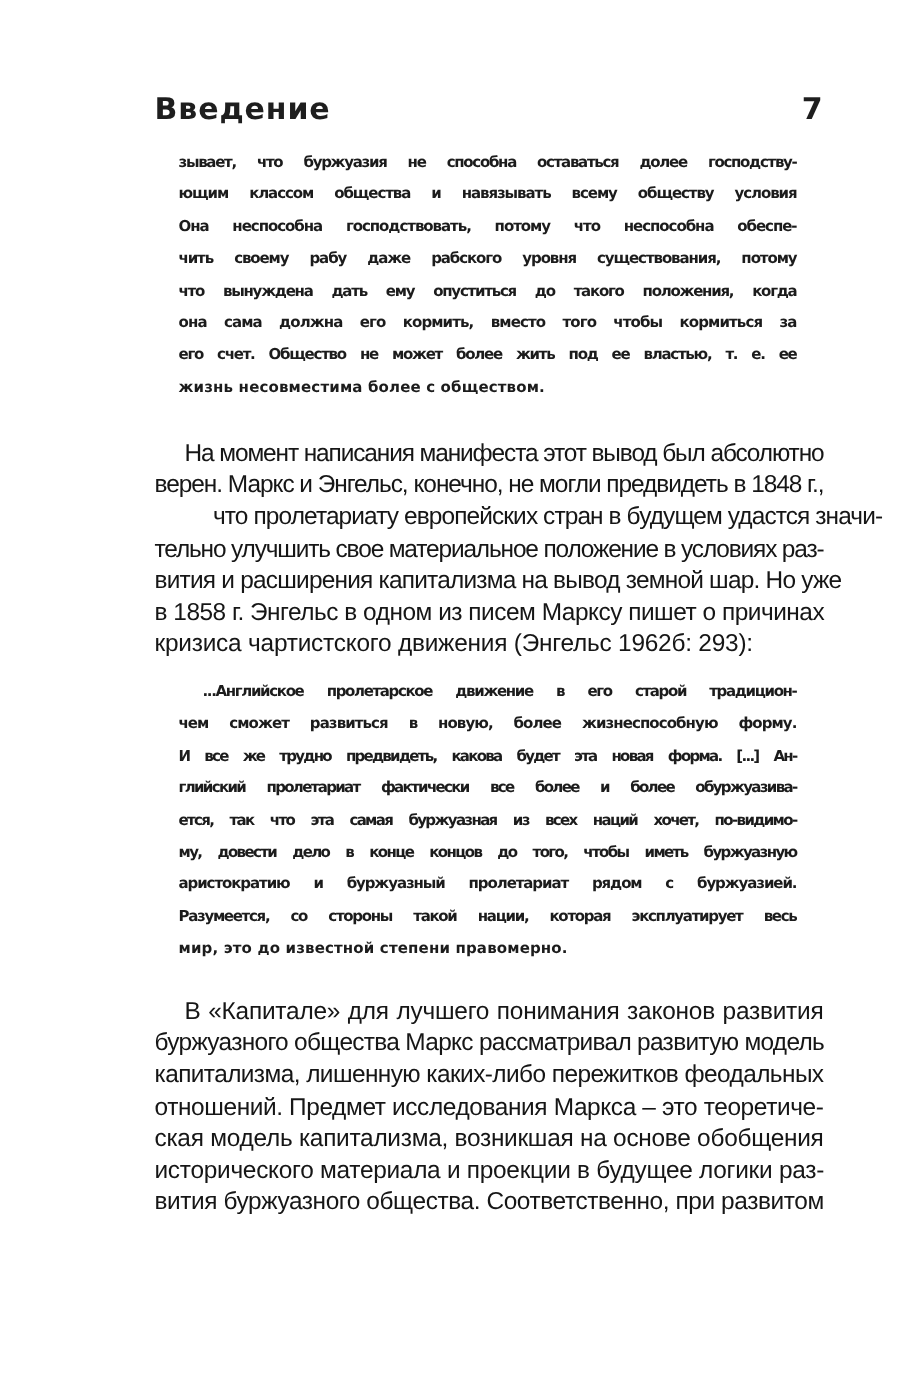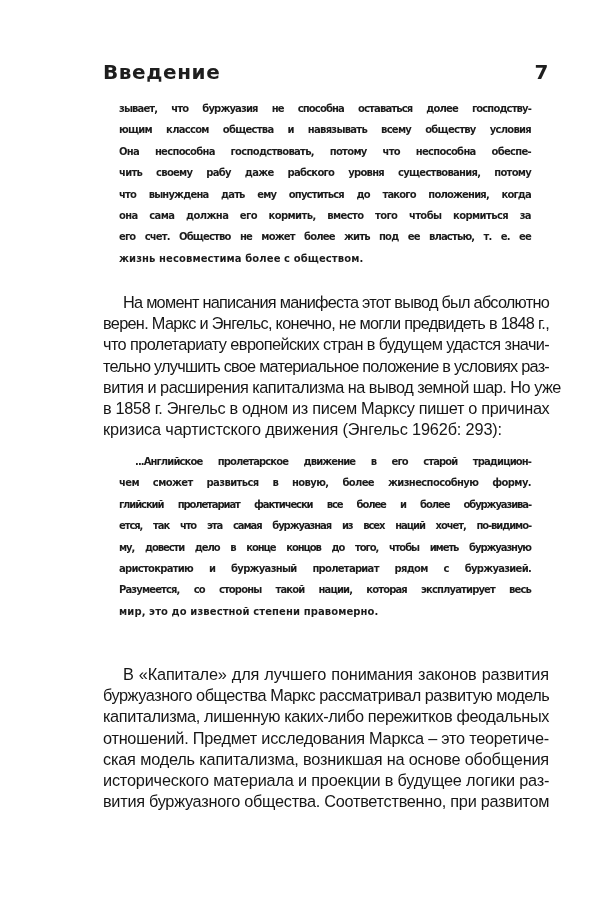--- a/index.html
+++ b/index.html
@@ -108,30 +108,31 @@
   <span class="line" style="display: block; word-spacing: 0px; letter-spacing: -0.730508px;">чить своему рабу даже рабского уровня существования, потому</span>
   <span class="line" style="display: block; word-spacing: 0px; letter-spacing: -0.833333px;">что вынуждена дать ему опуститься до такого положения, когда</span>
   <span class="line" style="display: block; word-spacing: 0px; letter-spacing: -0.594915px;">она сама должна его кормить, вместо того чтобы кормиться за</span>
   <span class="line" style="display: block; word-spacing: 0px; letter-spacing: -0.836508px;">его счет. Общество не может более жить под ее властью, т. е. ее</span>
   <span class="line last">жизнь несовместима более с обществом.</span>
 </blockquote>
 
 <p class="body-para para-1">
   <span class="line first" style="display: block; word-spacing: 0px; letter-spacing: -0.742593px;">На момент написания манифеста этот вывод был абсолютно</span>
   <span class="line" style="display: block; word-spacing: 0px; letter-spacing: -0.689683px;">верен. Маркс и Энгельс, конечно, не могли предвидеть в 1848 г.,</span>
-  <span class="line" style="display: block; word-spacing: 0px; letter-spacing: -0.590678px;">что пролетариату европейских стран в будущем удастся значи-</span>
+  <span class="line" style="display: block; word-spacing: 0px; letter-spacing: -0.590678px; margin-left: 39px;">что пролетариату европейских стран в будущем удастся значи-</span>
   <span class="line" style="display: block; word-spacing: 0px; letter-spacing: -0.760169px;">тельно улучшить свое материальное положение в условиях раз-</span>
   <span class="line" style="display: block; word-spacing: 0px; letter-spacing: -0.518421px;">вития и расширения капитализма на вывод земной шар. Но уже</span>
   <span class="line" style="display: block; word-spacing: 0px; letter-spacing: -0.322414px;">в 1858 г. Энгельс в одном из писем Марксу пишет о причинах</span>
   <span class="line last">кризиса чартистского движения (Энгельс 1962б: 293):</span>
 </p>
 
 <blockquote class="quote quote-2" style="margin:0;">
   <span class="line first" style="display: block; word-spacing: 0px; letter-spacing: -0.9px;">...Английское пролетарское движение в его старой традицион-</span>
   <span class="line" style="display: block; word-spacing: 0px; letter-spacing: -0.619298px;">чем сможет развиться в новую, более жизнеспособную форму.</span>
+  <span class="line" style="display: block; word-spacing: 0px; letter-spacing: -1.15373px;">И все же трудно предвидеть, какова будет эта новая форма. [...] Ан-</span>
   <span class="line" style="display: block; word-spacing: 0px; letter-spacing: -1.10968px;">глийский пролетариат фактически все более и более обуржуазива-</span>
   <span class="line" style="display: block; word-spacing: 0px; letter-spacing: -1.09697px;">ется, так что эта самая буржуазная из всех наций хочет, по-видимо-</span>
   <span class="line" style="display: block; word-spacing: 0px; letter-spacing: -1.09048px;">му, довести дело в конце концов до того, чтобы иметь буржуазную</span>
   <span class="line" style="display: block; word-spacing: 0px; letter-spacing: -0.724561px;">аристократию и буржуазный пролетариат рядом с буржуазией.</span>
   <span class="line" style="display: block; word-spacing: 0px; letter-spacing: -0.867742px;">Разумеется, со стороны такой нации, которая эксплуатирует весь</span>
   <span class="line last">мир, это до известной степени правомерно.</span>
 </blockquote>
 
 <p class="body-para para-2">
   <span class="line first" style="display: block; word-spacing: 0.666667px;">В «Капитале» для лучшего понимания законов развития</span>

